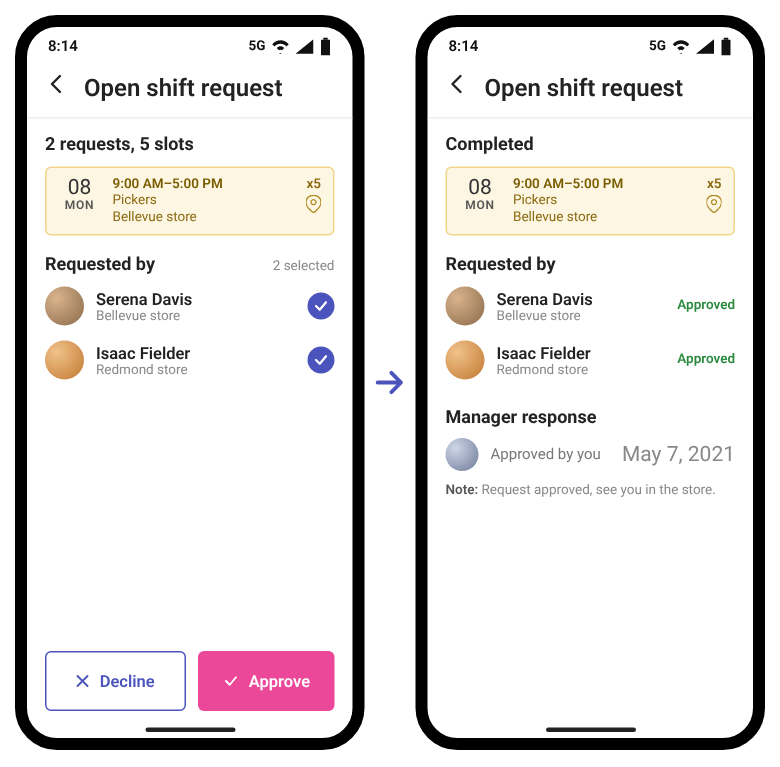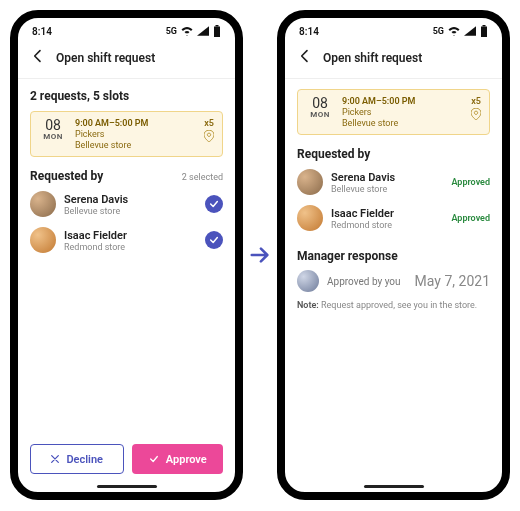--- a/index.html
+++ b/index.html
@@ -6,21 +6,21 @@
   body { background: #fff; width: 520px; height: 511px; position: relative; }
   .canvas { display: flex; align-items: center; justify-content: center; gap: 6px; padding: 10px 10px; }
   .frame {
     width: 234px; height: 490px; background: #fff; border: 8px solid #000; border-radius: 28px;
     position: relative; overflow: hidden; display: flex; flex-direction: column;
   }
   .statusbar { height: 22px; display:flex; align-items:center; justify-content:space-between; padding: 4px 14px 0 14px; font-size: 10px; font-weight: 600; color:#111; }
   .status-icons { display:flex; align-items:center; gap:4px;text-align:center; }
   .status-icons svg { display:block; }
   .header { display:flex; align-items:center; gap:10px; padding: 8px 12px 10px 12px; border-bottom: 1px solid #eee; }
-  .header .title { font-size: 12px; font-weight: 600; color:#222; }
+  .header .title { font-size: 16px; font-weight: 600; color:#222; }
   .content { flex:1 1 auto; overflow:hidden; padding: 10px 12px 16px 12px; }
   .section-title { font-size: 12px; font-weight: 700; color:#222; margin-bottom: 8px; }
   .shift-card { display:flex; border:1px solid #f0d58a; background:#fdf6e3; border-radius:4px; padding:6px 8px; gap:8px; margin-bottom:12px; }
   .date-col { display:flex; flex-direction:column; align-items:center; width:28px; }
   .date-num { font-size:14px; font-weight:400; color:#333; line-height:1; }
   .date-dow { font-size:8px; font-weight:600; color:#555; letter-spacing:0.5px; }
   .shift-main { flex:1; display:flex; flex-direction:column; gap:1px; }
   .shift-time { font-size:9px; color:#7a5c00; font-weight:600; }
   .shift-role { font-size:9px; color:#8a6a10; }
   .shift-loc  { font-size:9px; color:#8a6a10; }
@@ -39,21 +39,21 @@
   .req-loc  { font-size:9px; color:#888; }
   .check { width:18px; height:18px; border-radius:50%; background:#4b53bc; display:flex; align-items:center; justify-content:center; }
   .approved { font-size:9px; font-weight:600; color:#2a8a3f; }
   .mgr-section { margin-top:14px; }
   .mgr-row { display:flex; align-items:center; gap:8px; margin-top:6px; }
   .mgr-status { font-size:10px; color:#777; flex:1; }
   .mgr-date { font-size:14px; color:#888; }
   .note { font-size:9px; color:#888; margin-top:8px; }
   .note b { color:#555; font-weight:600; }
   .footer { position:absolute; bottom:18px; left:0; right:0; padding: 0 12px; display:flex; gap:8px; }
-  .btn { flex:1; height:30px; border-radius:4px; font-size:11px; font-weight:600; display:flex; align-items:center; justify-content:center; gap:6px; cursor:pointer; }
+  .btn { flex:1; height:40px; border-radius:4px; font-size:11px; font-weight:600; display:flex; align-items:center; justify-content:center; gap:6px; cursor:pointer; }
   .btn.decline { border:1px solid #4b53bc; color:#4b53bc; background:#fff; }
   .btn.approve { background:#ec4899; color:#fff; }
   .home-ind { position:absolute; bottom:4px; left:50%; transform:translateX(-50%); width:60px; height:3px; border-radius:3px; background:#222; }
   .arrow { display:flex; align-items:center; }
   .back-btn { cursor:pointer; }
 </style>
 </head>
 <body>
 
 <div class="canvas">
@@ -177,20 +177,21 @@
     </div>
     <div class="header">
       <span class="back-btn">
         <svg width="16" height="16" viewBox="0 0 24 24">
             <path d="M15 4 L7 12 L15 20" stroke="#222" stroke-width="2.4" fill="none" stroke-linecap="round" stroke-linejoin="round"></path>
           </svg>
       </span>
       <span class="title">Open shift request</span>
     </div>
     <div class="content">
+      <div class="section-title">Completed</div>
       <div class="shift-card">
         <div class="date-col">
           <span class="date-num">08</span>
           <span class="date-dow">MON</span>
         </div>
         <div class="shift-main">
           <span class="shift-time">9:00 AM–5:00 PM</span>
           <span class="shift-role">Pickers</span>
           <span class="shift-loc">Bellevue store</span>
         </div>

